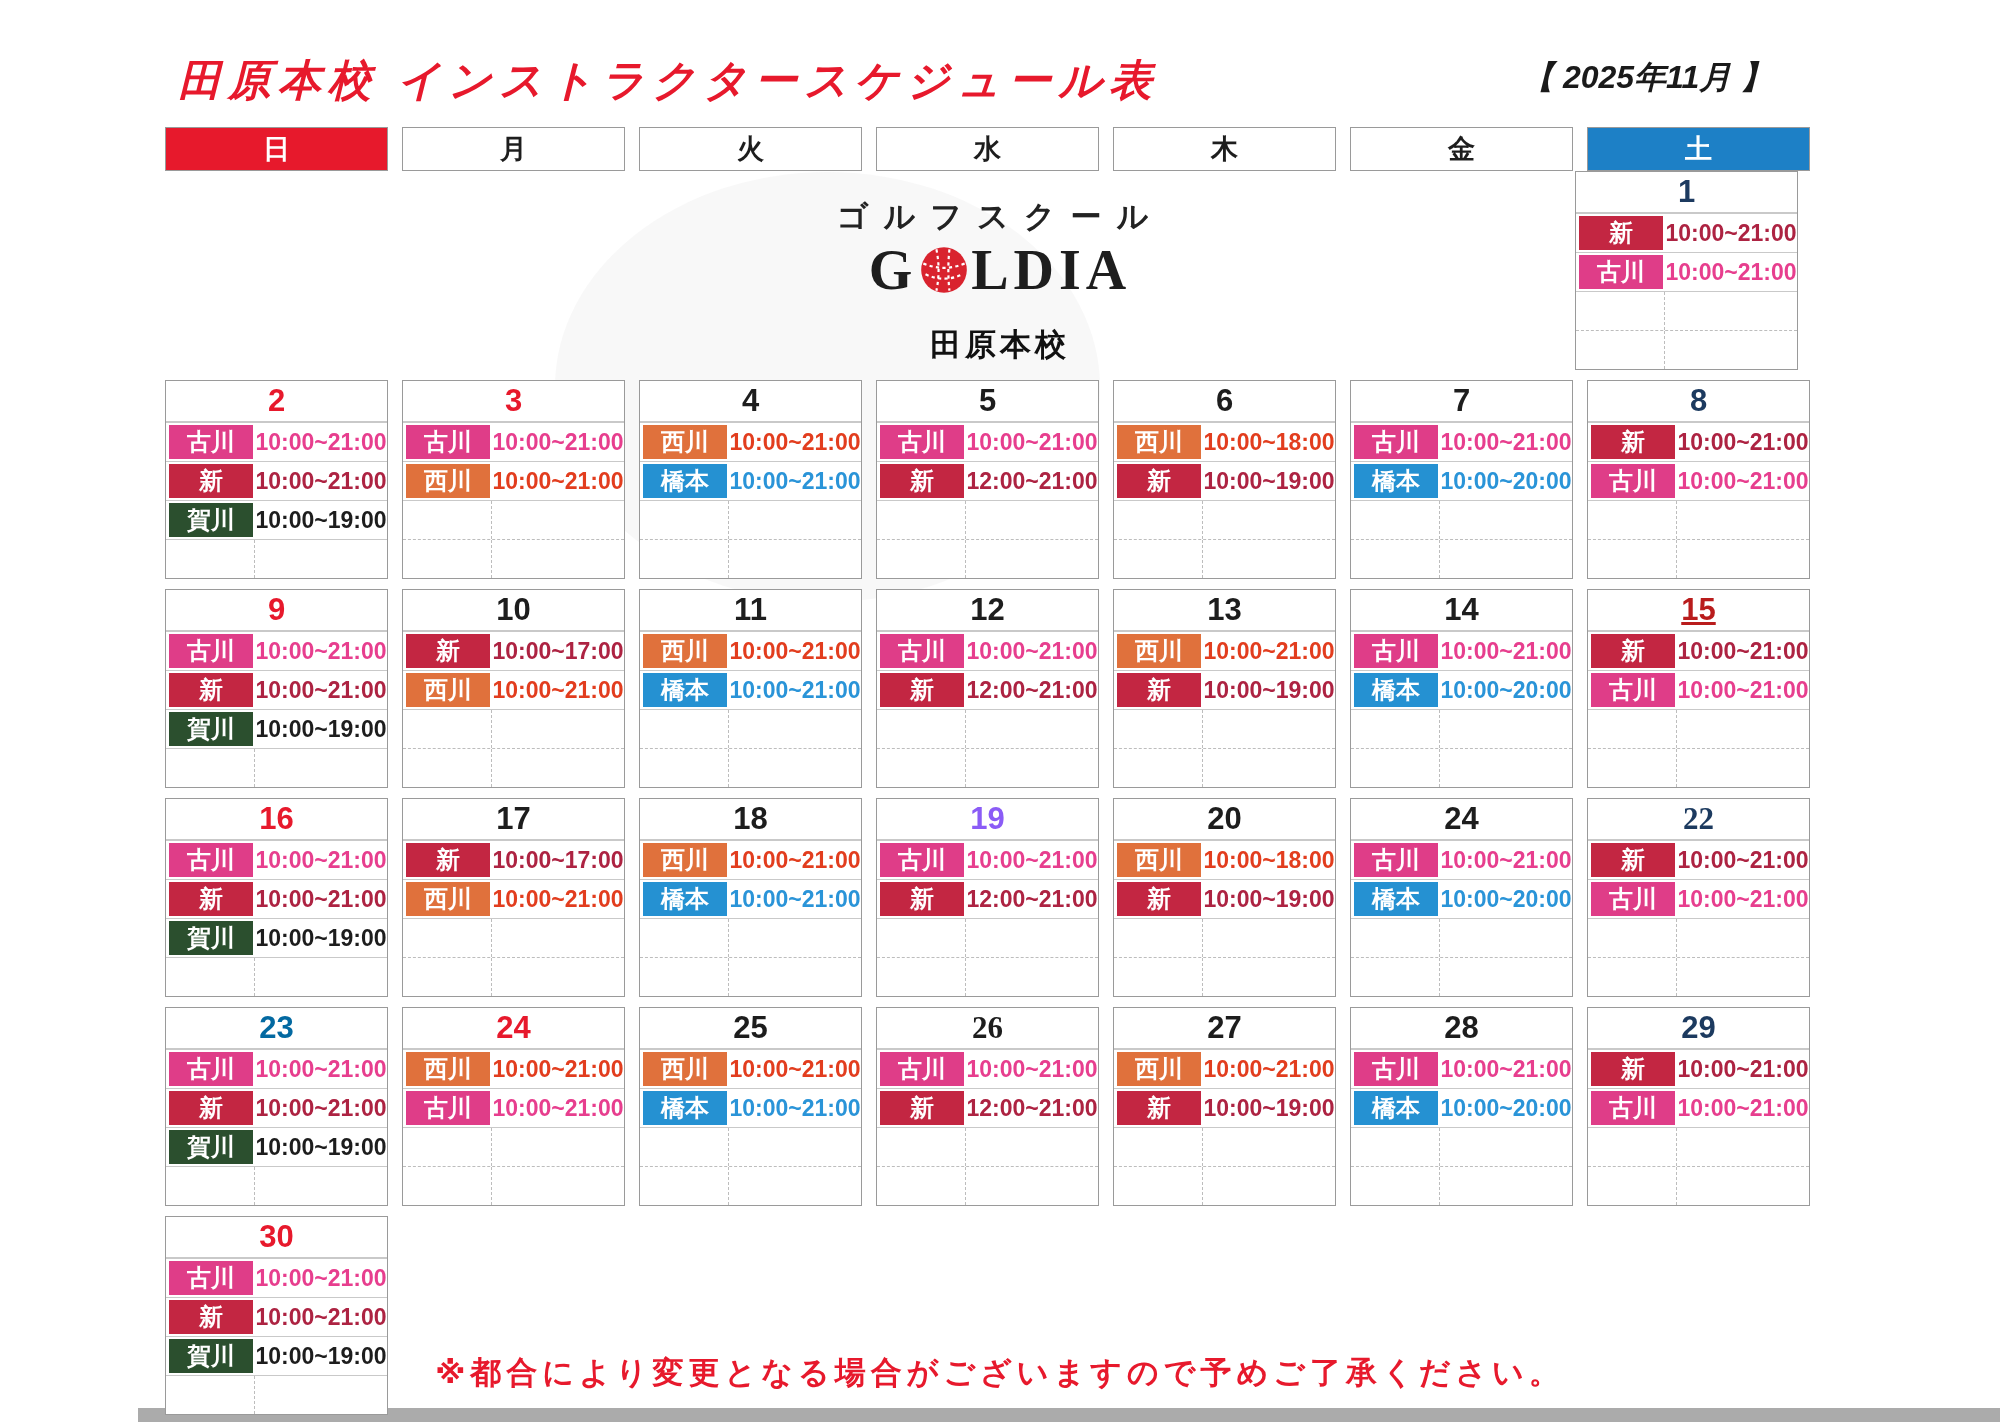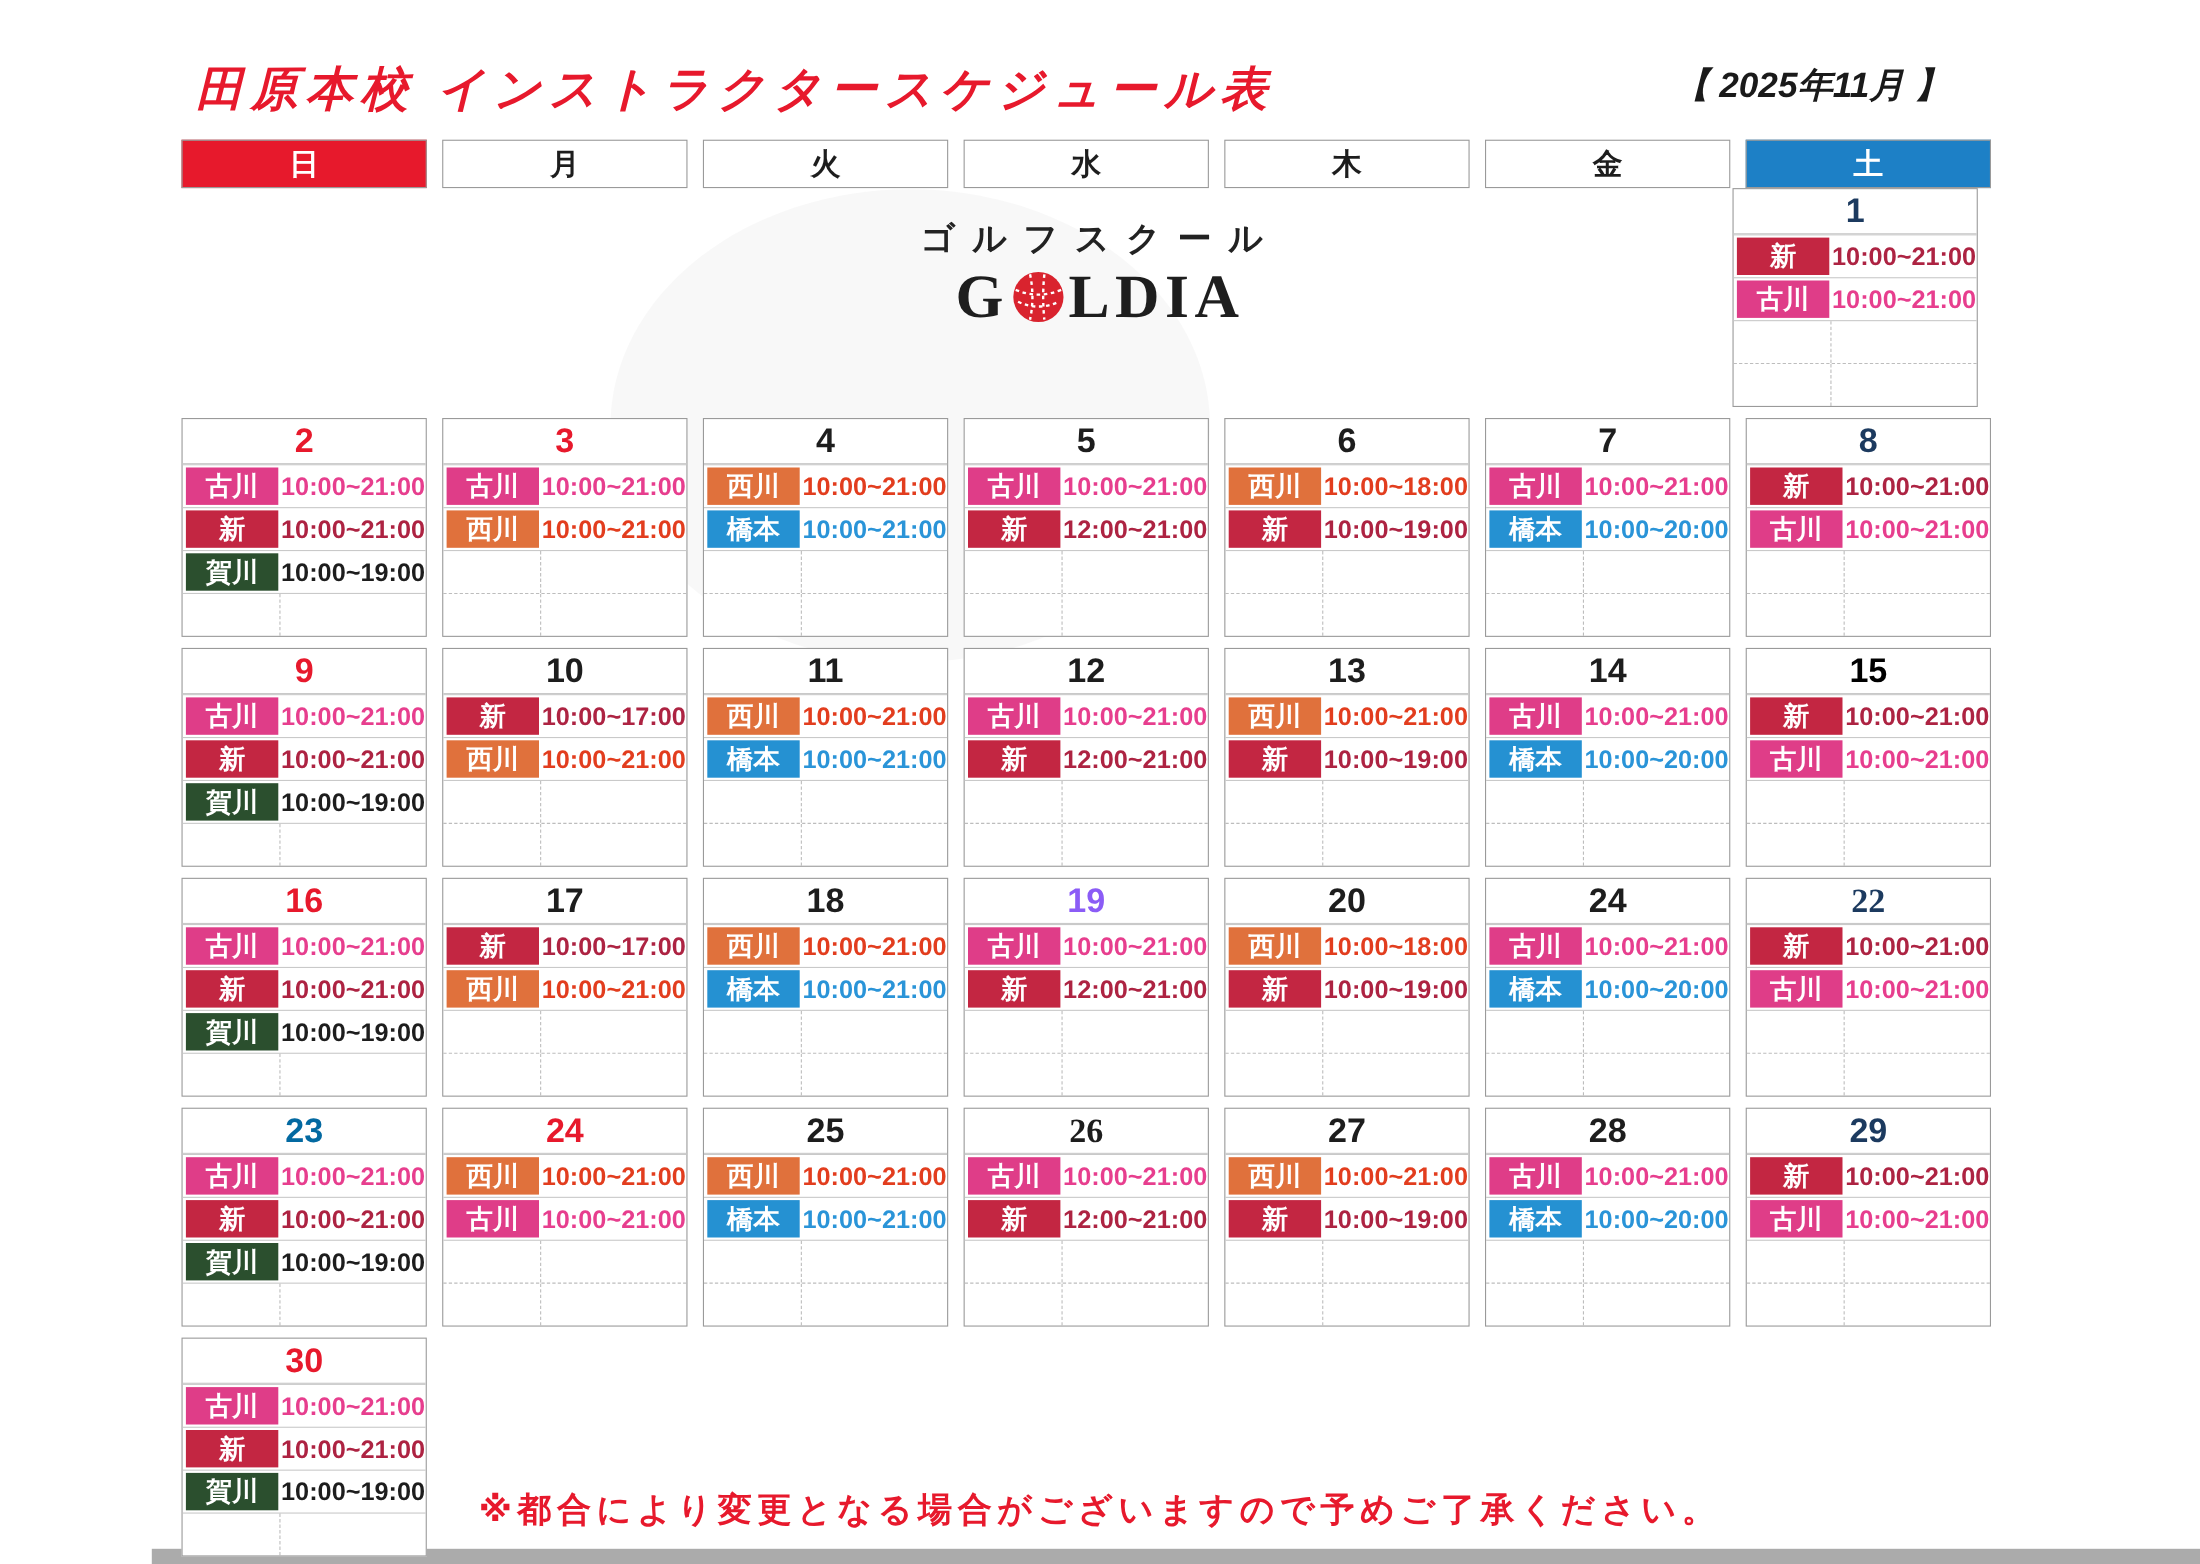--- a/index.html
+++ b/index.html
@@ -73,20 +73,21 @@
           <g stroke="#ffffff" stroke-width="2" stroke-dasharray="3 3" fill="none">
             <path d="M4 17 Q23 25 42 17"></path>
             <path d="M6 27 Q23 35 40 27"></path>
             <path d="M16 4 Q20 23 16 42"></path>
             <path d="M28 4 Q26 23 28 42"></path>
           </g>
         </svg>
       </span>
       <span>LDIA</span>
     </div>
+    <div id="logo-branch">田原本校</div>
   </div>
 
   <div id="weeks">
       <div class="week-row">
         <div class="day-col"></div>
         <div class="day-col"></div>
         <div class="day-col"></div>
         <div class="day-col"></div>
         <div class="day-col"></div>
         <div class="day-col"></div>
@@ -328,21 +329,21 @@
             <span class="time" style="color: rgb(42, 148, 216);">10:00~20:00</span>
           </div>
           <div class="slot empty">
             <span class="vline"></span>
           </div>
           <div class="slot empty">
             <span class="vline"></span>
           </div>
         </div>
         <div class="day-col day-cell">
-          <div class="day-num" style="color: #000000;">15</div>
+          <div class="day-num" style="color: #b91c1c; text-decoration: underline;">15</div>
           <div class="slot">
             <span class="badge" style="background: rgb(195, 38, 66);">新</span>
             <span class="time" style="color: rgb(173, 35, 66);">10:00~21:00</span>
           </div>
           <div class="slot">
             <span class="badge" style="background: rgb(223, 61, 136);">古川</span>
             <span class="time" style="color: rgb(231, 62, 142);">10:00~21:00</span>
           </div>
           <div class="slot empty">
             <span class="vline"></span>

